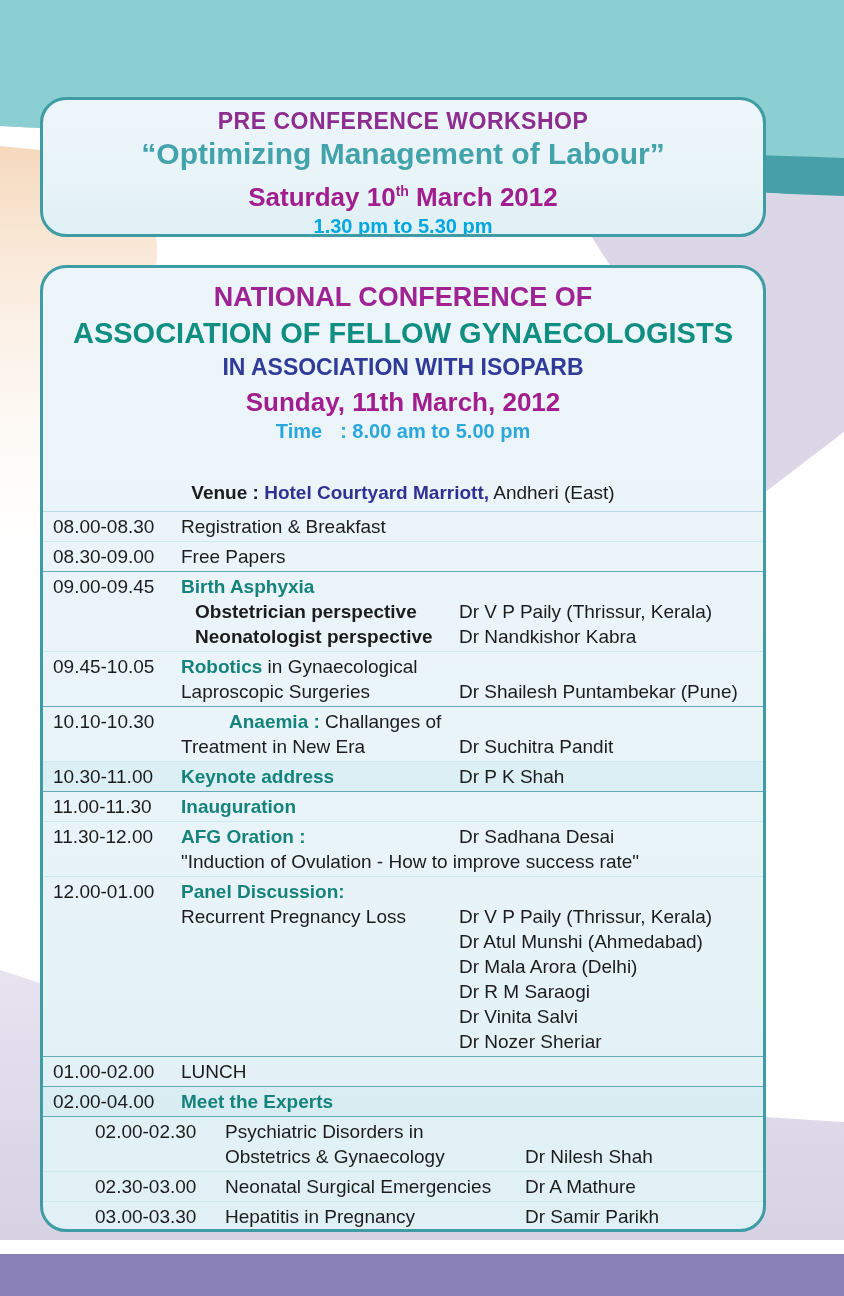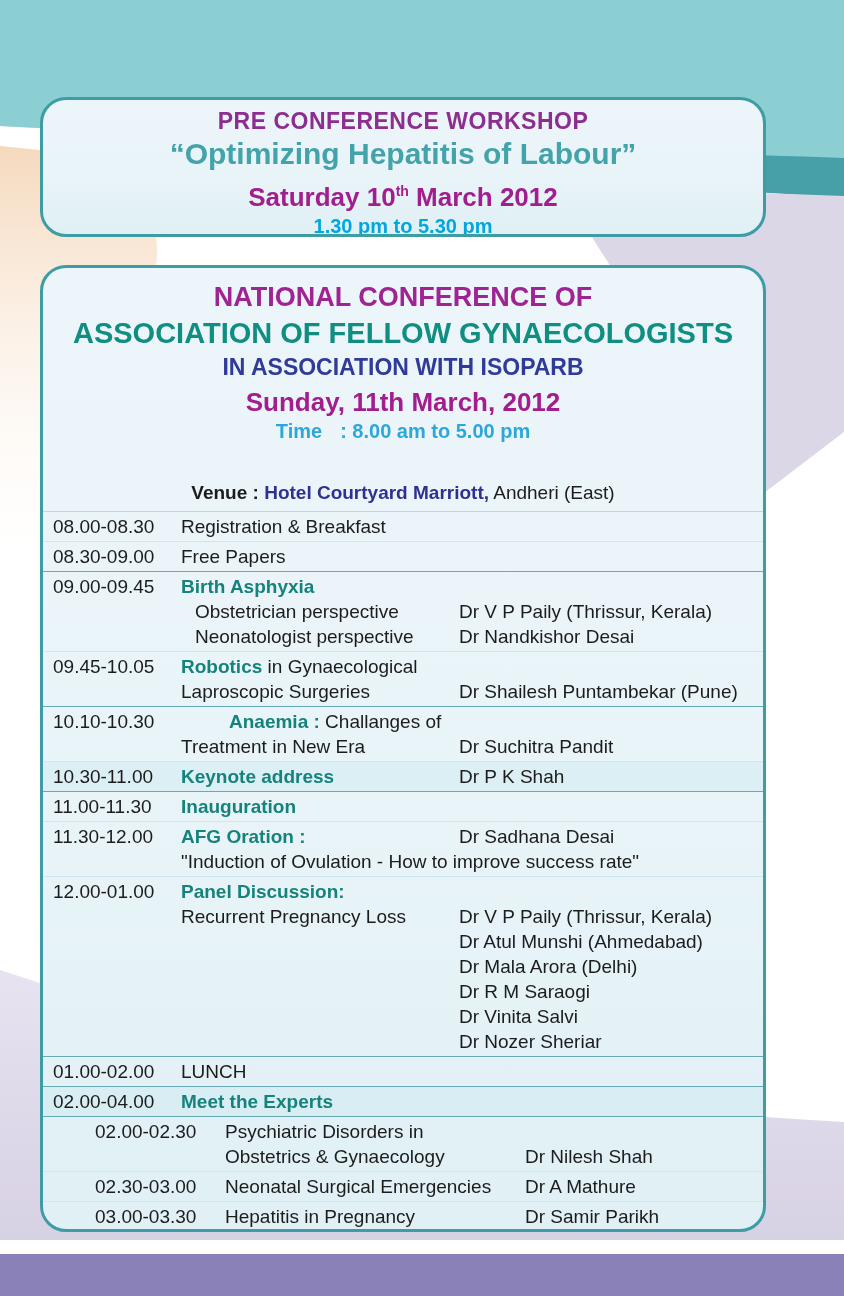--- a/index.html
+++ b/index.html
@@ -40,21 +40,21 @@
   .row{
     display:grid;grid-template-columns:128px 278px 1fr;
     padding:2px 8px 2px 10px;line-height:25px;
   }
   .row.sep-med{border-top:1px solid #b9d9e3;}
   .row.sep-light{border-top:1px solid #cfe7ee;}
   .row.sep-strong{border-top:1px solid #66aab5;}
   .row.sub{grid-template-columns:172px 300px 1fr;}
   .row.sub .time{padding-left:42px;}
   .cell{white-space:nowrap;}
-  .content.indent{padding-left:14px;}
+  .content.indent{padding-left:14px;font-weight:bold;}
   .content .accent{font-weight:bold;color:#15837c;}
   .content.span2{grid-column:2/4;}
   .speaker{}
   
   .row.tint{background:rgba(197,228,238,0.35);}
 </style>
 </head>
 <body>
 
 <svg class="bg" width="844" height="1296" viewBox="0 0 844 1296" xmlns="http://www.w3.org/2000/svg">
@@ -82,21 +82,21 @@
 
   <path d="M0 970 C240 1050 520 1105 844 1122 L844 1240 L0 1240 Z" fill="url(#lavGrad)"></path>
 
   <rect x="0" y="1240" width="844" height="14" fill="#ffffff"></rect>
 
   <rect x="0" y="1254" width="844" height="42" fill="#8a81b9"></rect>
 </svg>
 
 <div class="panel" id="workshop-box">
   <div class="wk-title">PRE CONFERENCE WORKSHOP</div>
-  <div class="wk-subtitle">“Optimizing Hepatitis of Labour”</div>
+  <div class="wk-subtitle">“Optimizing Management of Labour”</div>
   <div class="wk-date"><span>Saturday 10</span><sup>th</sup><span> March 2012</span></div>
   <div class="wk-time">1.30 pm to 5.30 pm</div>
   <div class="wk-venue">Venue : Seven Hills Hospital, Marol, Andheri (East)</div>
 </div>
 
 <div class="panel" id="conference-box">
   <div class="cf-head">
     <div class="cf-l1">NATIONAL CONFERENCE OF</div>
     <div class="cf-l2">ASSOCIATION OF FELLOW GYNAECOLOGISTS</div>
     <div class="cf-l3">IN ASSOCIATION WITH ISOPARB</div>
@@ -117,21 +117,21 @@
       </div>
       <div class="row sep-strong">
         <div class="cell time">09.00-09.45</div>
         <div class="cell content"><div class="accent" style="display: inline;">Birth Asphyxia</div></div>
         <div class="cell speaker"></div>
         <div class="cell time"></div>
         <div class="cell content indent"><span>Obstetrician perspective</span></div>
         <div class="cell speaker">Dr V P Paily (Thrissur, Kerala)</div>
         <div class="cell time"></div>
         <div class="cell content indent"><span>Neonatologist perspective</span></div>
-        <div class="cell speaker">Dr Nandkishor Desai</div>
+        <div class="cell speaker">Dr Nandkishor Kabra</div>
       </div>
       <div class="row sep-light">
         <div class="cell time">09.45-10.05</div>
         <div class="cell content"><div class="accent" style="display: inline;">Robotics</div><span> in Gynaecological</span></div>
         <div class="cell speaker"></div>
         <div class="cell time"></div>
         <div class="cell content"><span>Laproscopic Surgeries</span></div>
         <div class="cell speaker">Dr Shailesh Puntambekar (Pune)</div>
       </div>
       <div class="row sep-strong">

